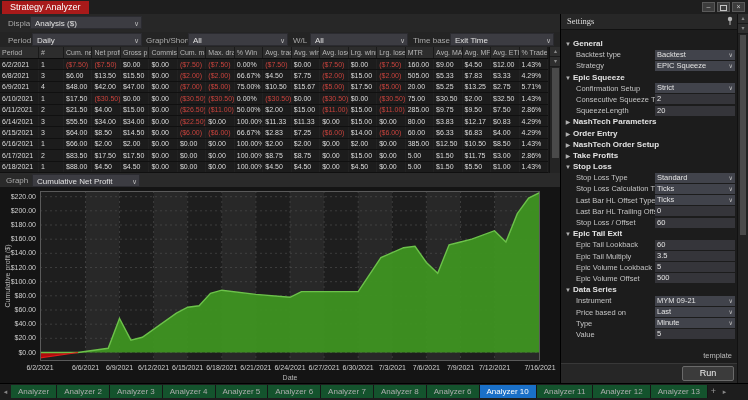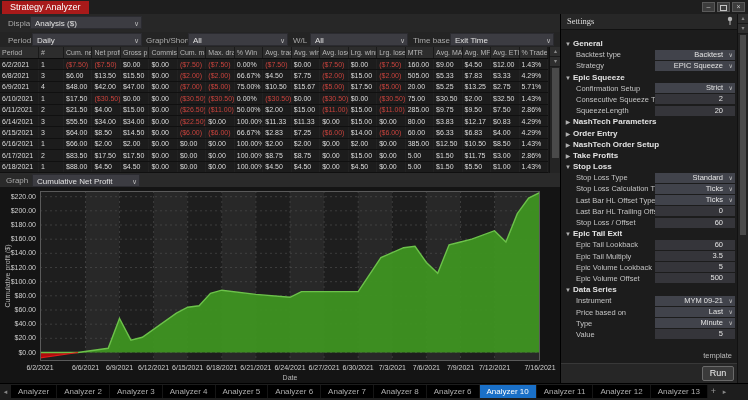--- a/index.html
+++ b/index.html
@@ -43,43 +43,43 @@
   .ylab{position:absolute;left:-76px;top:84px;width:170px;height:10px;text-align:center;
         transform:rotate(-90deg);font-size:7px;color:#b5b5b5;}
   .ytick{position:absolute;left:0;width:36px;text-align:right;font-size:7px;color:#cfcfcf;}
   .xtick{position:absolute;width:44px;text-align:center;font-size:7px;color:#cfcfcf;top:177px;}
   .xaxis-title{position:absolute;top:187px;width:40px;text-align:center;font-size:7px;color:#b5b5b5;}
   .plot-svg{position:absolute;left:40px;top:4px;}
   
   .tabbar{position:absolute;bottom:0;left:0;right:0;height:16px;background:#1d1d1d;border-top:1px solid #000;
           display:flex;align-items:flex-start;}
   .tab{height:13px;line-height:13px;margin-top:1px;padding:0 7px;font-size:8px;color:#adadad;
-       background:#000000;border-right:1px solid #161616;white-space:nowrap;}
+       background:#14532d;border-right:1px solid #161616;white-space:nowrap;}
   .tab.active{background:#1a70c8;color:#fff;}
   .tab-arrow{width:11px;height:13px;margin-top:1px;line-height:13px;text-align:center;font-size:7px;color:#888;}
   .tab-plus{width:11px;height:13px;margin-top:1px;line-height:13px;text-align:center;font-size:9px;color:#9a9a9a;}
   
   .settings{position:absolute;top:14px;right:0;width:187px;bottom:16px;background:#1c1c1c;border-left:1px solid #000;overflow:hidden;}
   .settings-hdr{position:absolute;top:0;left:0;right:0;height:15px;background:#272727;border-bottom:1px solid #111;
                 font-size:8.5px;color:#ddd;line-height:15px;padding-left:6px;font-family:Liberation Serif, serif;}
   .pin{position:absolute;right:14px;top:2px;}
   .set-scroll{top:0;right:0;bottom:0;position:absolute;width:10px;background:#222;border-left:1px solid #111;}
   .set-rows{position:absolute;top:24px;left:2px;right:11px;}
   .s-row{position:relative;height:11.2px;}
   .s-row.section{font-size:8px;font-weight:bold;color:#e2e2e2;line-height:11.2px;}
   .tri{display:inline-block;width:10px;font-size:6px;color:#b0b0b0;text-align:center;font-weight:normal;}
   .f-label{position:absolute;left:13px;top:0;font-size:7.5px;color:#c3c3c3;line-height:11.2px;white-space:nowrap;}
   .ctrl{position:absolute;right:2px;top:0.5px;width:80px;height:10px;font-size:7.5px;color:#e2e2e2;
-        line-height:10px;padding:0 12px;box-sizing:border-box;white-space:nowrap;overflow:hidden;text-align:right;}
+        line-height:10px;padding:0 2px;box-sizing:border-box;white-space:nowrap;overflow:hidden;}
   .ctrl.dd2{background:#41434b;}
   .ctrl.inp{background:#35353a;}
   .ctrl .chev{position:absolute;right:2px;top:0;font-size:6px;color:#c2c2c2;line-height:10px;}
   .run-strip{position:absolute;left:0;right:10px;height:21px;top:349px;background:#262626;border-top:1px solid #383838;}
   .template-link{position:absolute;right:16px;top:337px;font-size:7.5px;color:#b9b9b9;}
-  .run-btn{position:absolute;right:14px;top:352px;width:32px;height:15px;background:#3b3b3b;border:1px solid #6a6a6a;
+  .run-btn{position:absolute;right:14px;top:352px;width:52px;height:15px;background:#3b3b3b;border:1px solid #6a6a6a;
            border-radius:2px;color:#efefef;font-size:9px;line-height:13px;text-align:center;box-sizing:border-box;}
 </style>
 </head>
 <body>
 
 <div class="titlebar">
   <div class="title-tab">Strategy Analyzer</div>
   <div class="win-btns">
     <div class="win-btn">–</div>
     <div class="win-btn"><span class="restore-glyph"></span></div>

